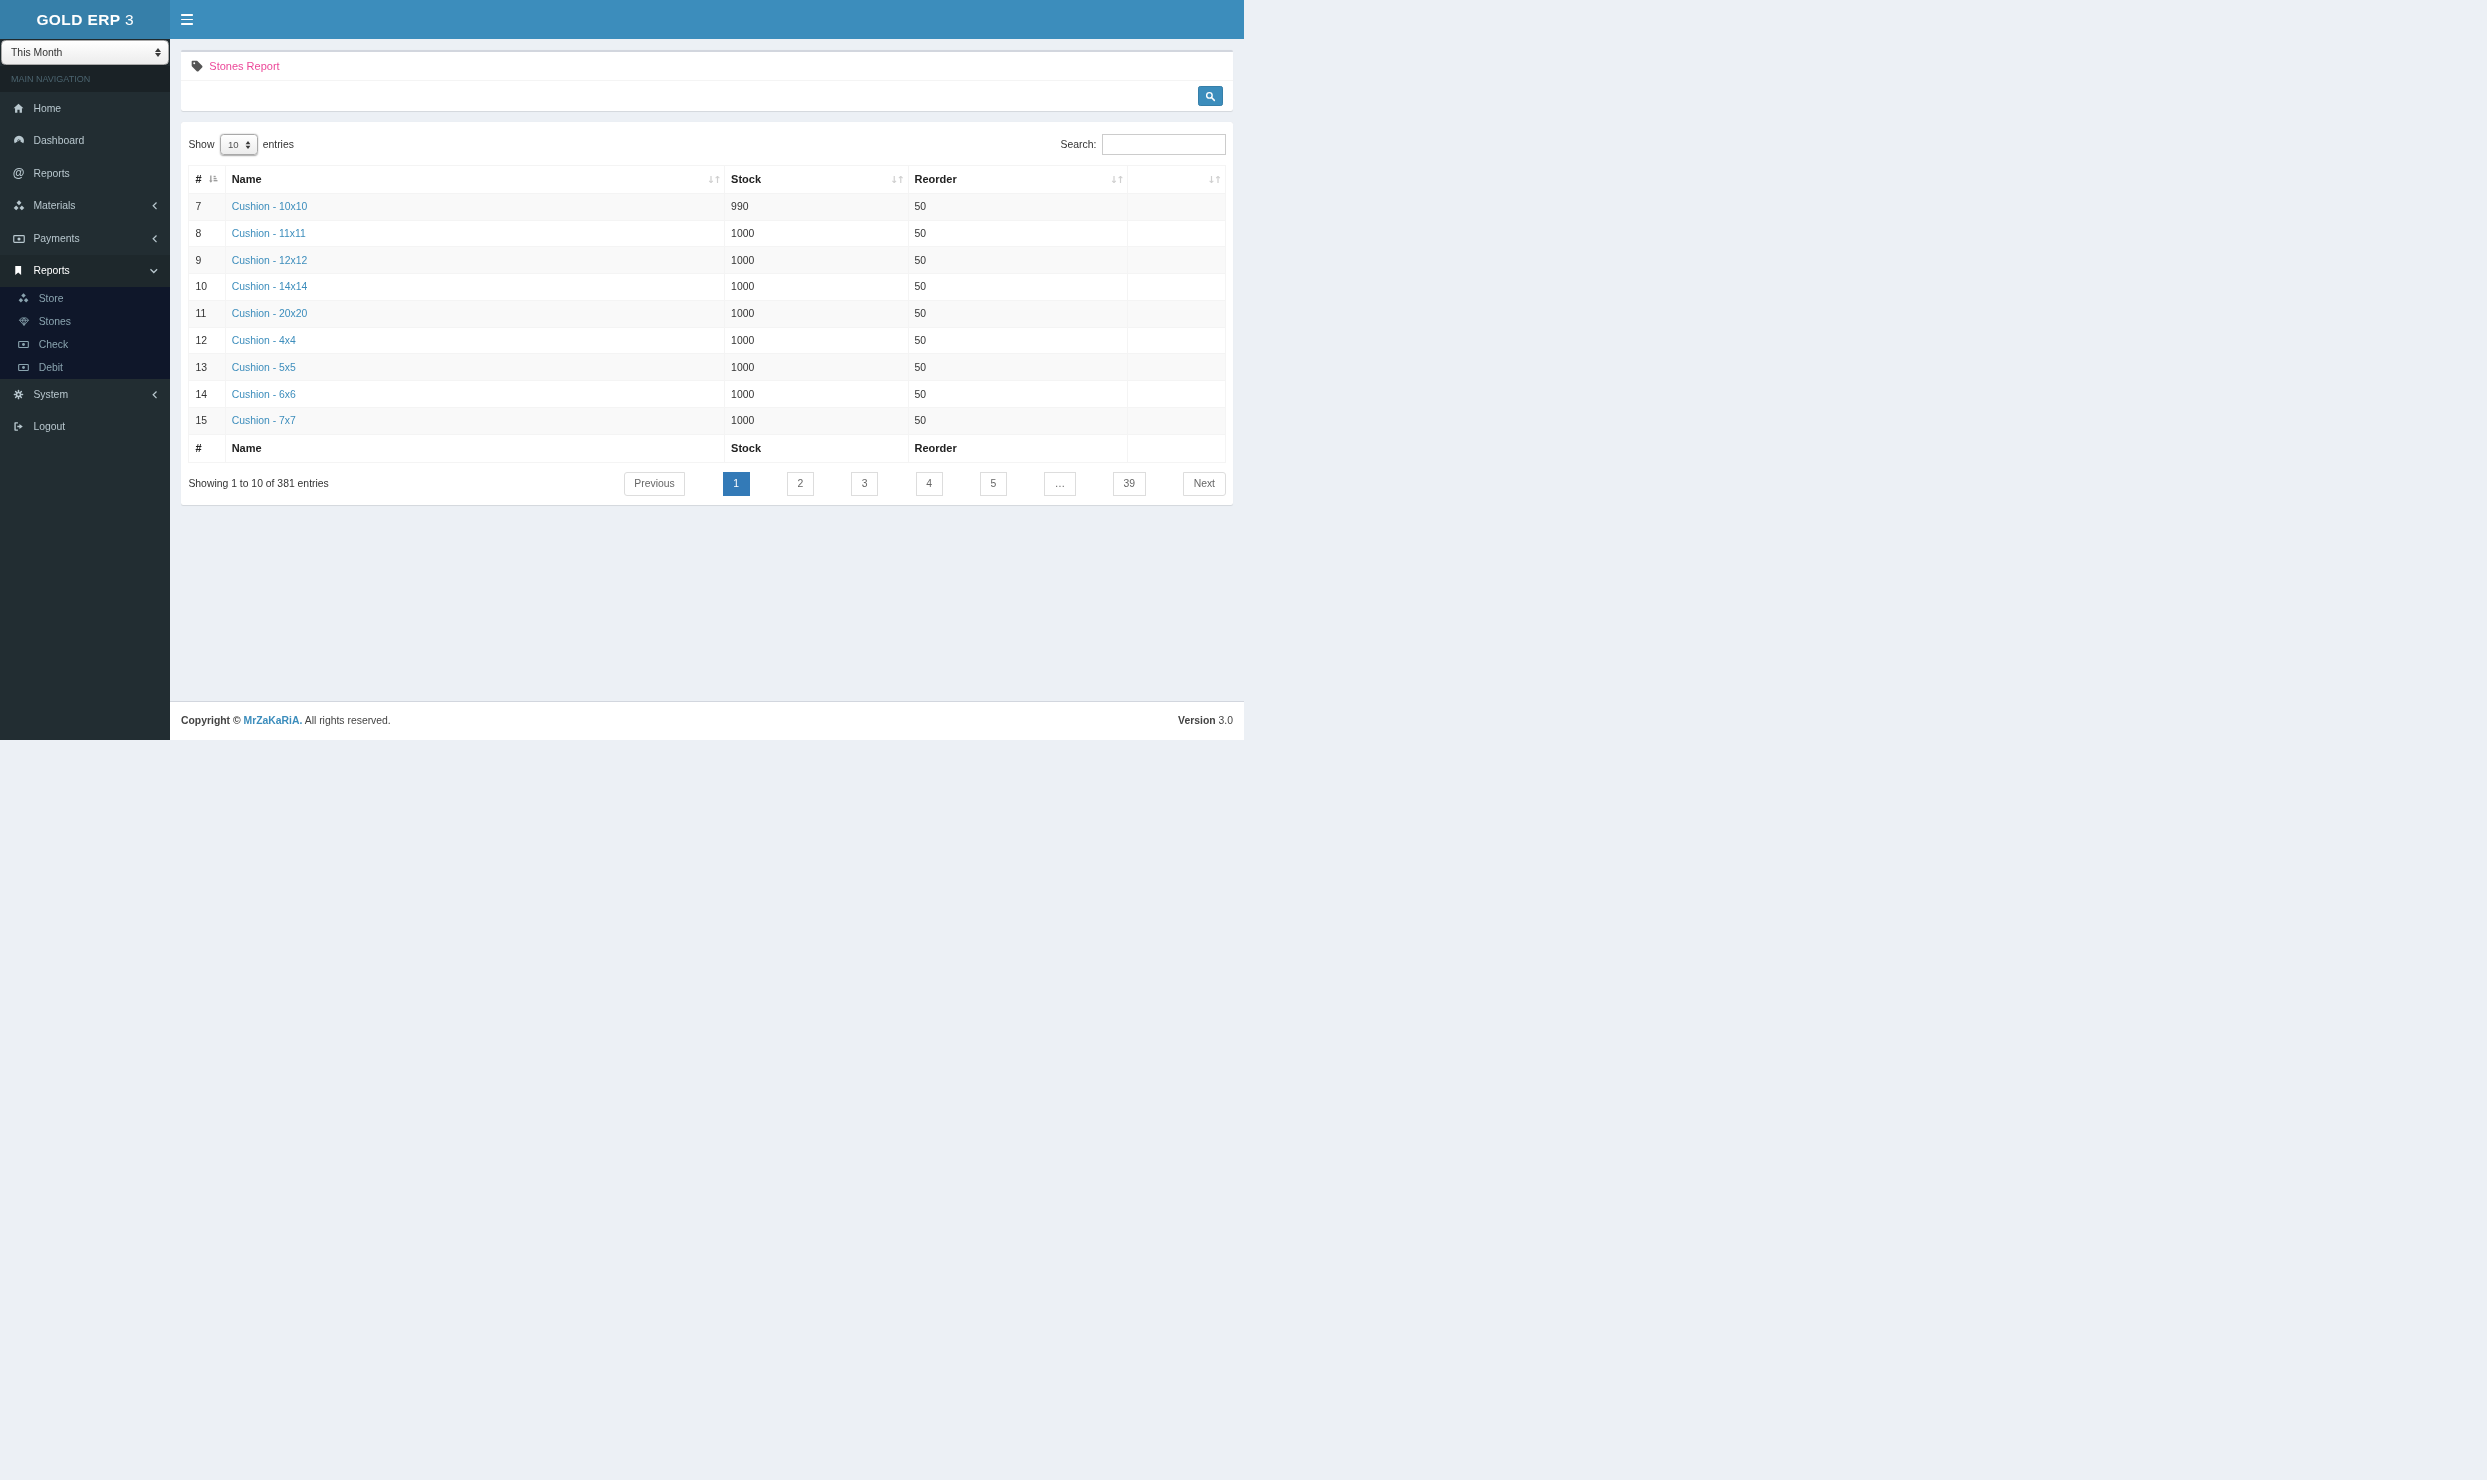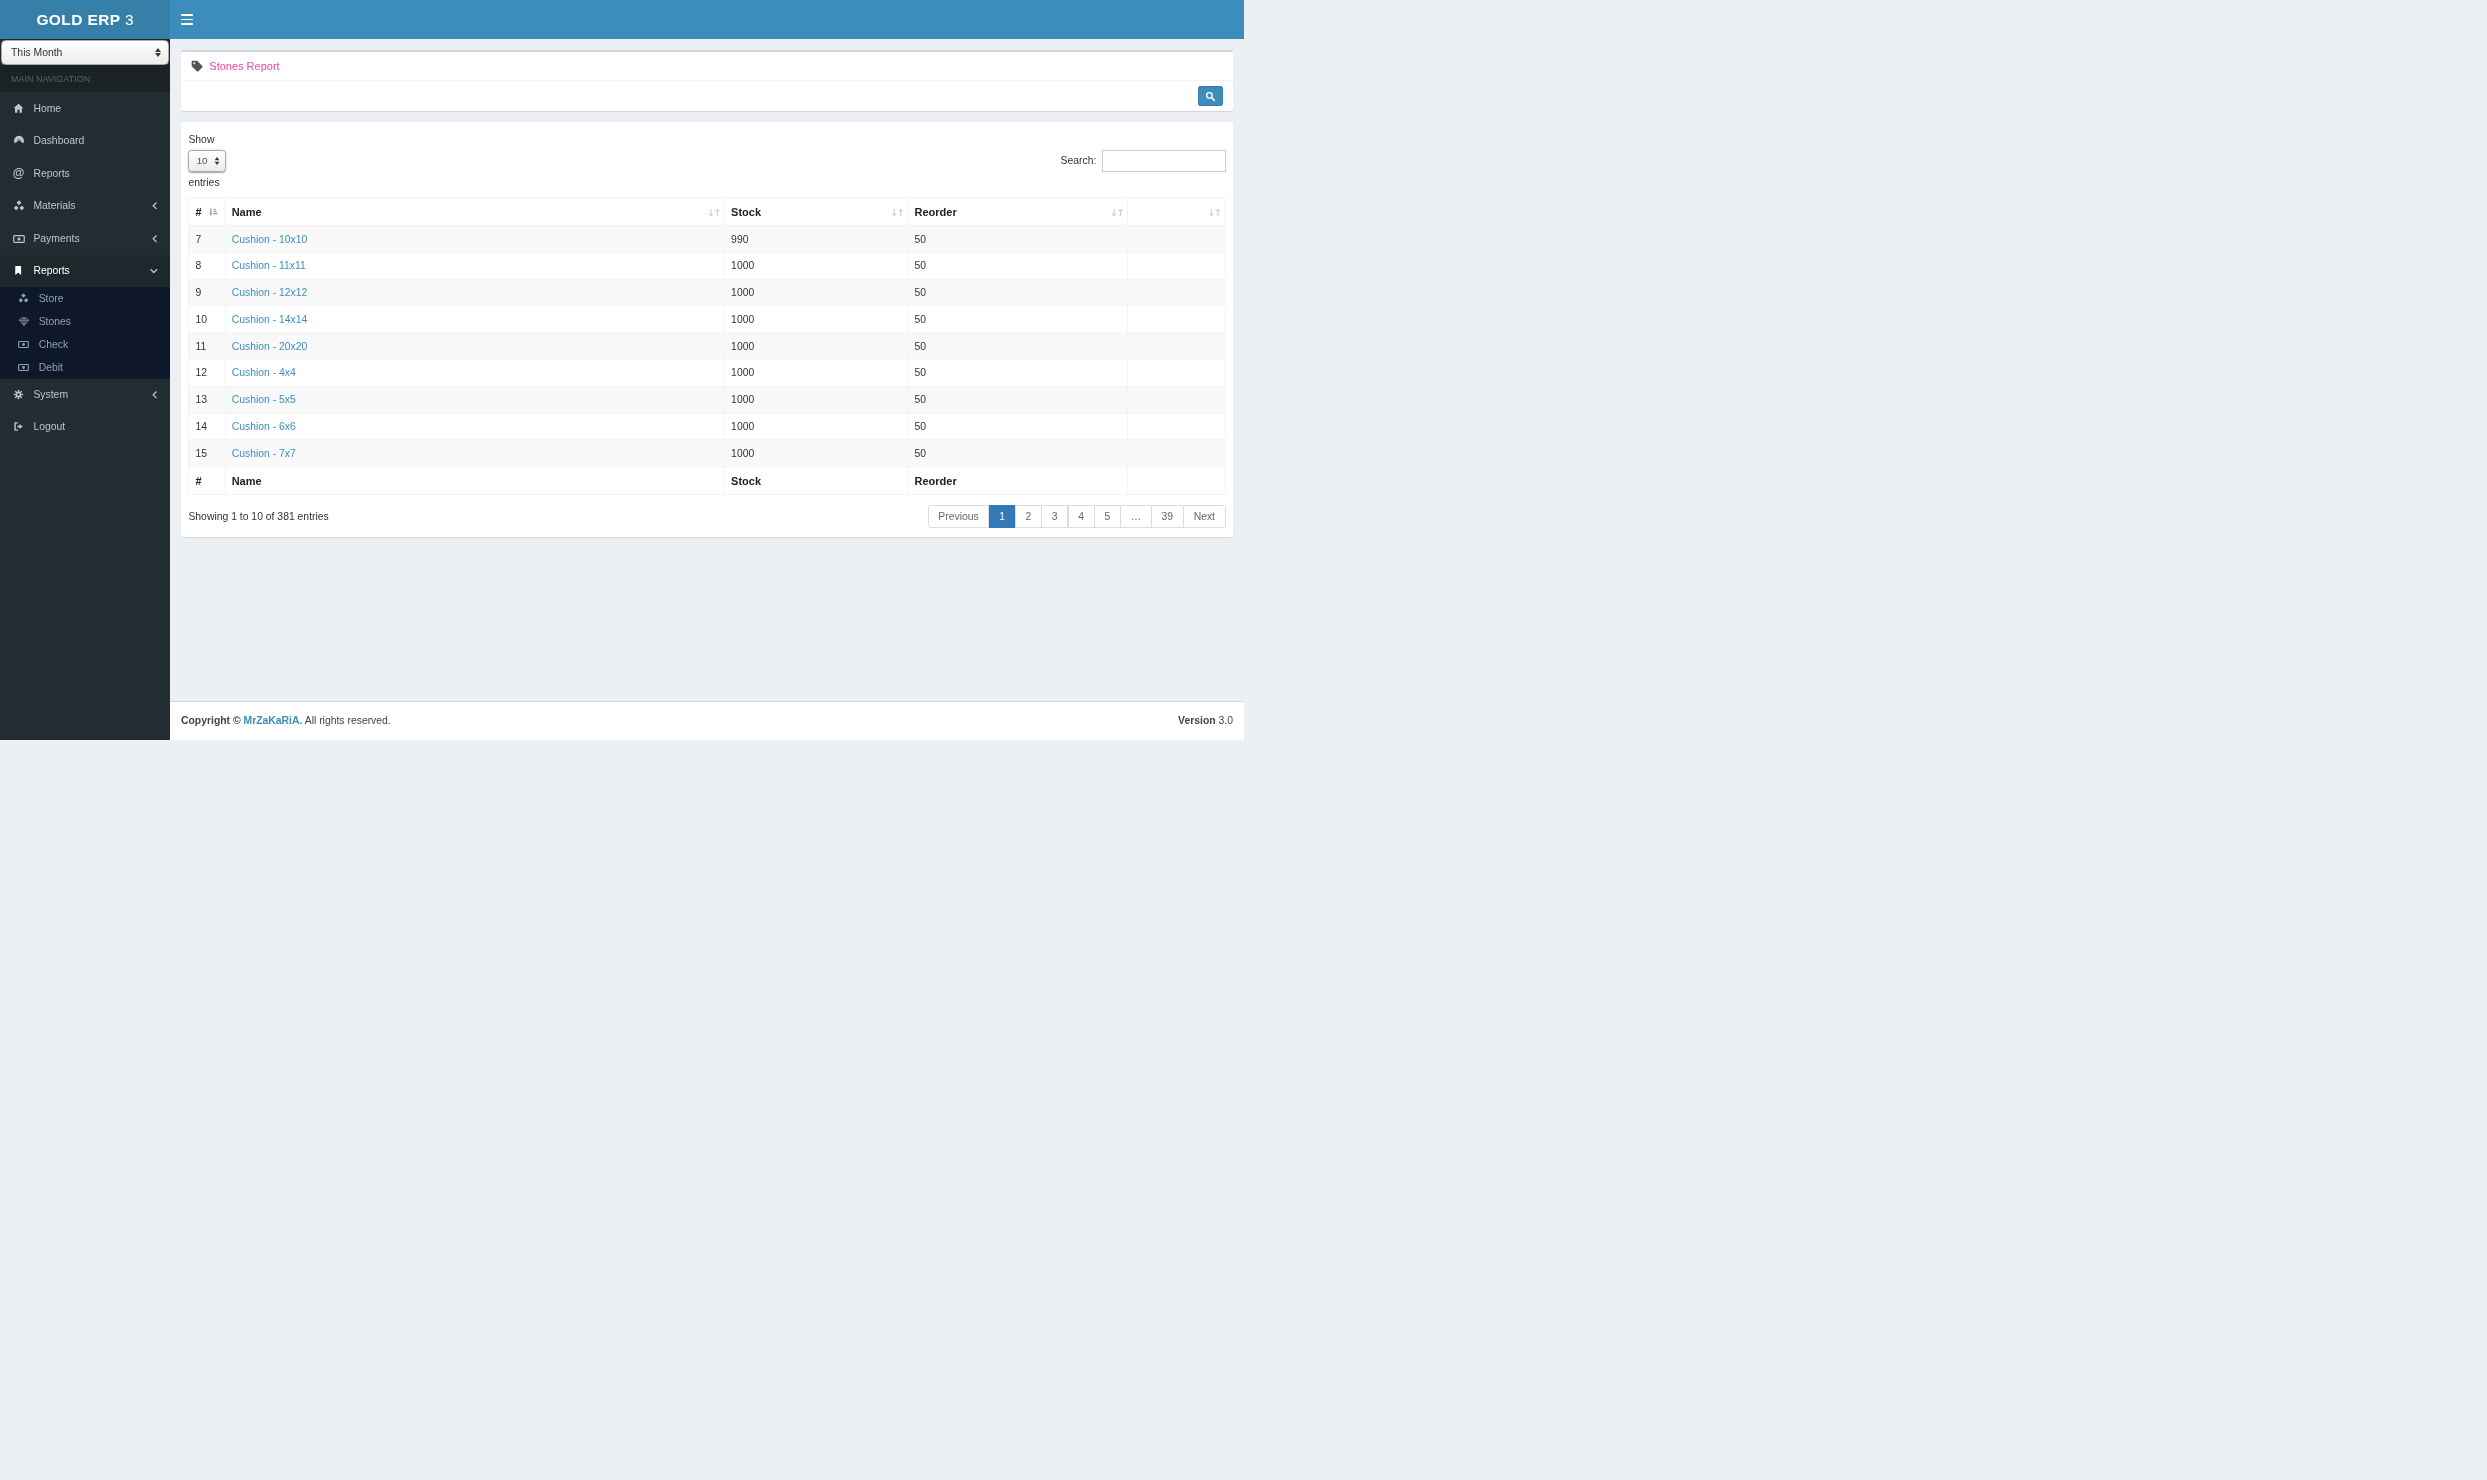--- a/index.html
+++ b/index.html
@@ -64,21 +64,21 @@
   .box-title { font-size:11px; color:#ec4899; }
   .box-tools-row { height:30px; position:relative; }
   .search-btn {
     position:absolute; right:10.4px; top:5.2px; width:24.4px; height:20px;
     background:#3c8dbc; border:0.7px solid #367fa9; border-radius:2.2px;
     display:flex; align-items:center; justify-content:center; cursor:pointer;
   }
 
   .box-table-card { padding:7.4px; }
   .dt-controls { display:flex; justify-content:space-between; align-items:center; padding:4.4px 0 9.6px; }
-  .dt-length { display:flex; align-items:flex-start; gap:5.2px; font-size:10.4px; color:#333;flex-direction:column; }
+  .dt-length { display:flex; align-items:center; gap:5.2px; font-size:10.4px; color:#333; }
   .length-select { height:21.5px; padding:0 5.2px 0 7.4px; font-size:9.6px; color:#555; gap:6.7px; border-radius:3.7px; }
   .dt-search { display:flex; align-items:center; gap:5.2px; font-size:10.4px; color:#333; }
   .dt-search input {
     width:124px; height:21.5px; border:0.7px solid #ccc; background:#fff; padding:0 4.4px;
     font-family:inherit; font-size:10.4px; color:#333; outline:none;
   }
 
   table.report { width:100%; border-collapse:collapse; table-layout:fixed; }
   .report th, .report td { border:0.7px solid #f4f4f4; text-align:left; vertical-align:middle; }
   .report thead th, .report tfoot th { font-size:11px; font-weight:bold; color:#222; padding:7.4px 6px; position:relative; }
@@ -88,21 +88,21 @@
   .col-reorder { width:21.2%; } .col-extra { width:9.4%; }
   .sort-both {
     position:absolute; right:4.4px; top:50%; transform:translateY(-50%);
     color:#cfcfcf; font-size:9.6px; letter-spacing:-1.5px; font-family:"DejaVu Sans",sans-serif;
   }
   .sort-active-icon { display:inline-block; vertical-align:-1.5px; margin-left:6px; }
   .name-link { color:#3c8dbc; text-decoration:none; cursor:pointer; }
 
   .dt-footer { display:flex; justify-content:space-between; align-items:center; padding:9.6px 0 2.2px; }
   .dt-info { font-size:10.4px; color:#333; }
-  .pagination { display:flex; }
+  .pagination { display:flex;gap:38px; }
   .page-btn {
     padding:5.2px 9.6px; font-size:10.4px; color:#666; background:#fff;
     border:0.7px solid #ddd; margin-left:-0.7px; cursor:pointer; font-family:inherit; min-width:25px; text-align:center;
   }
   .page-btn.first { border-radius:3px 0 0 3px; margin-left:0; }
   .page-btn.last { border-radius:0 3px 3px 0; }
   .page-btn.active { background:#337ab7; border-color:#337ab7; color:#fff; }
 
   
   .main-footer {

